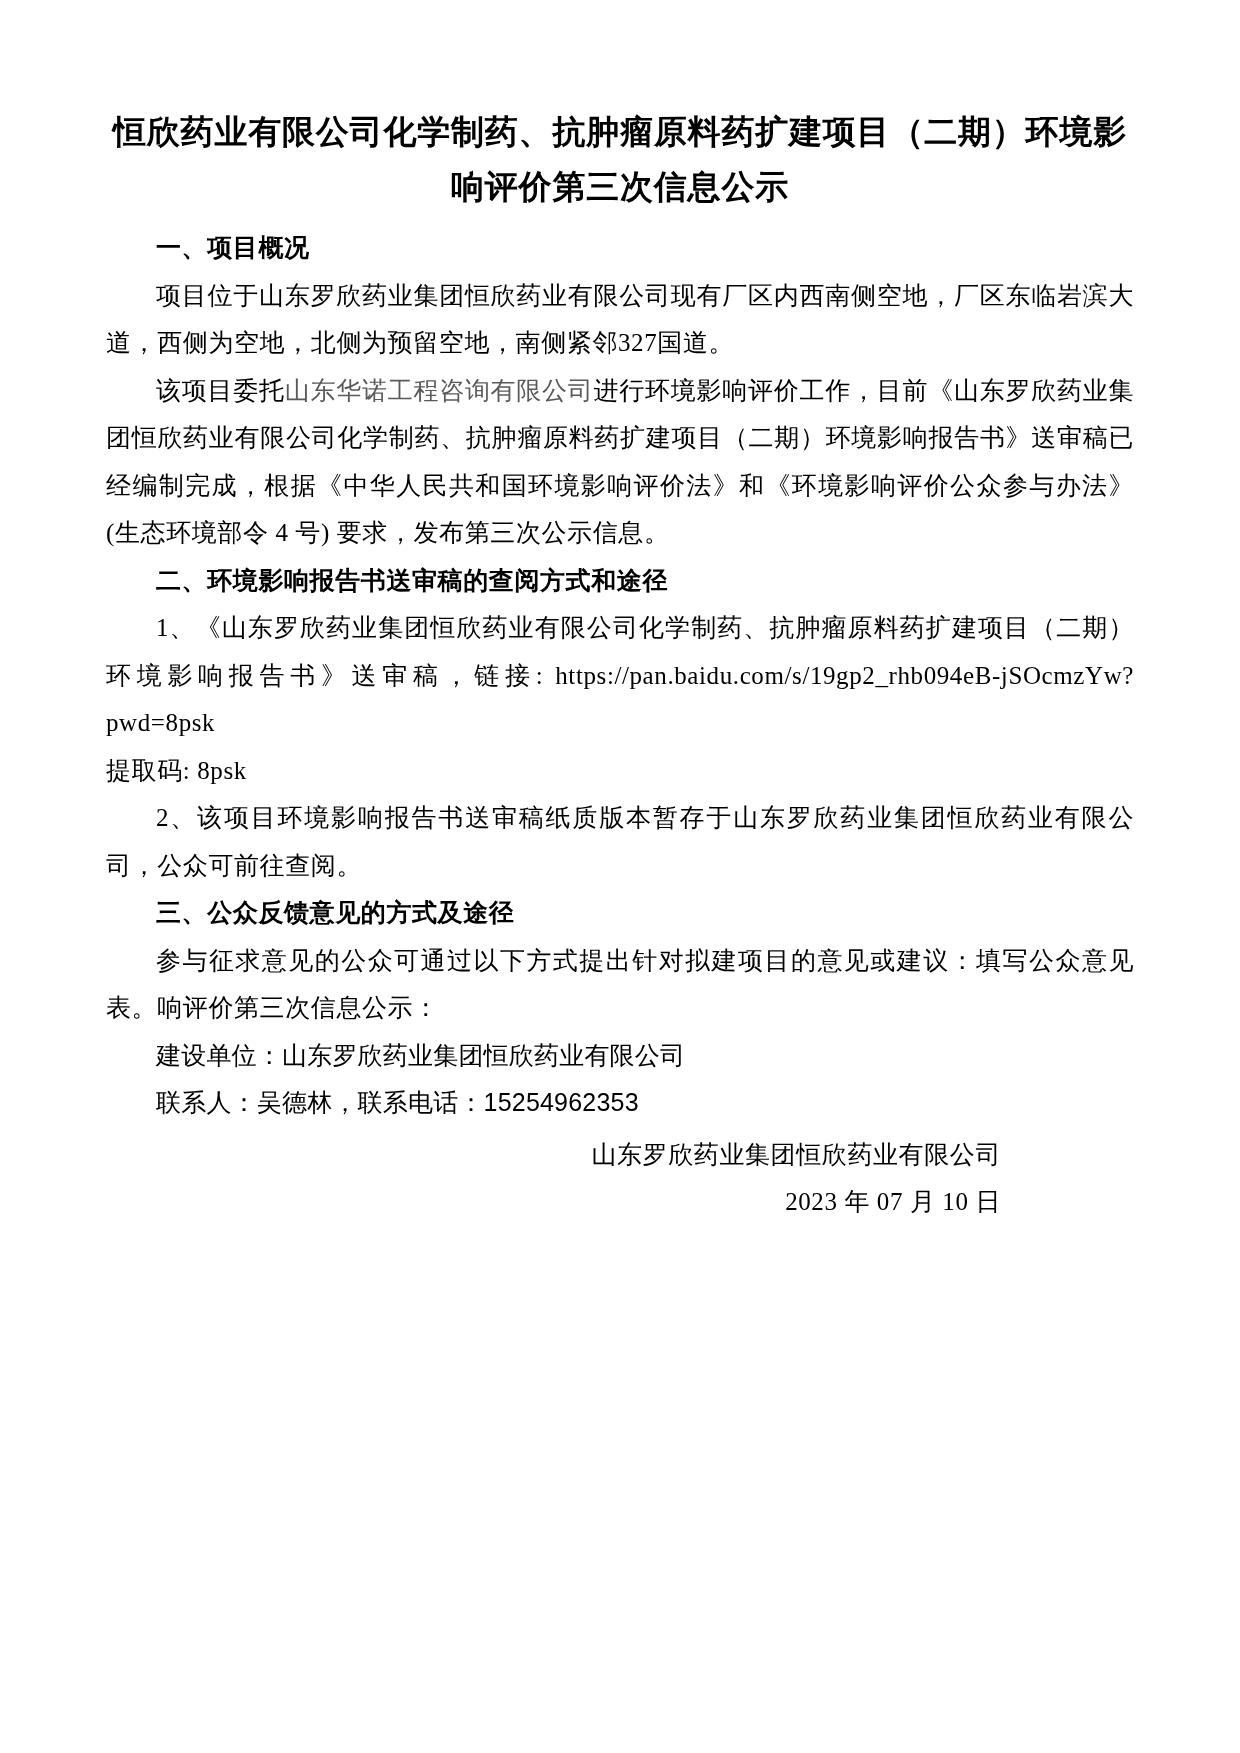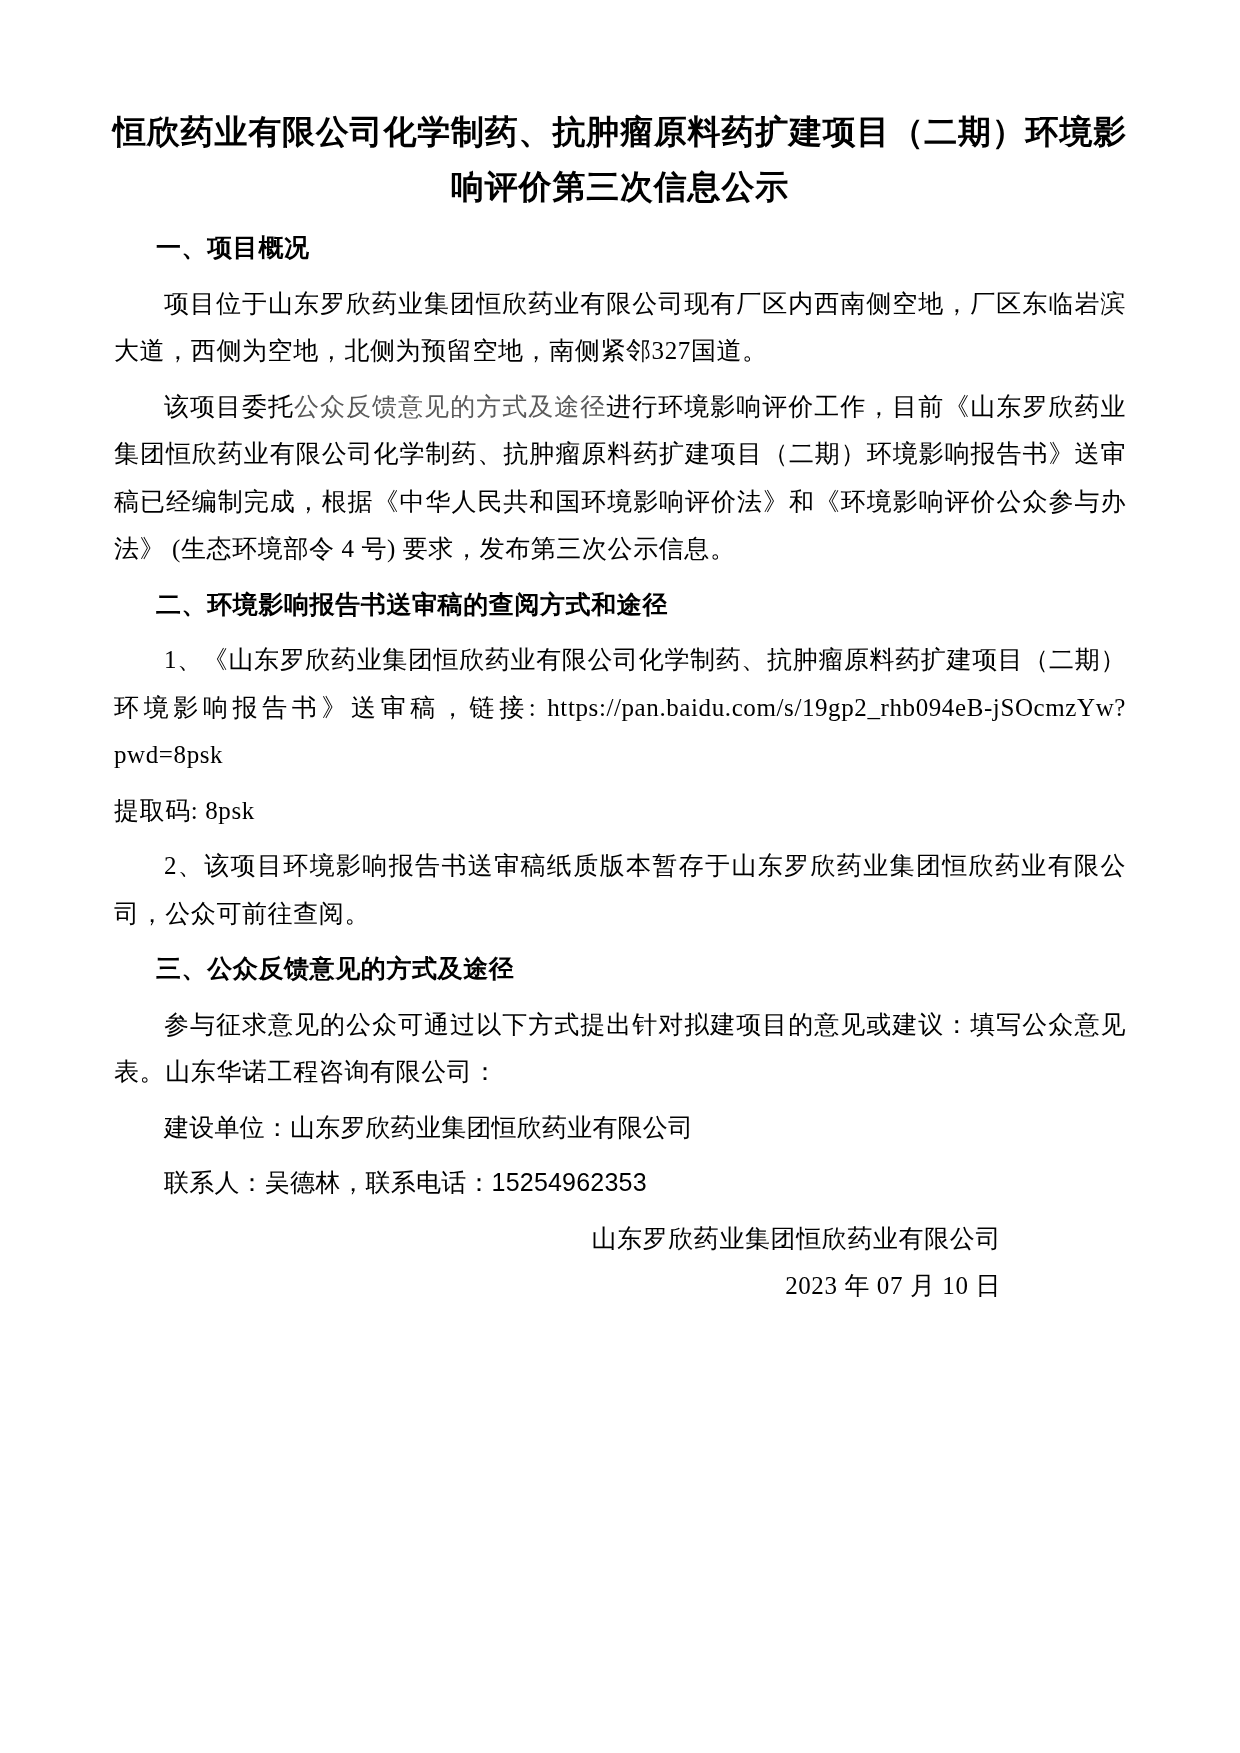--- a/index.html
+++ b/index.html
@@ -35,21 +35,21 @@
   }
   .sec-heading {
     font-family: Liberation Serif, serif;
     font-weight: 700;
     font-size: 25px;
     line-height: 47.5px;
     text-indent: 2em;
     margin: 0;
   }
   .para {
-    margin: 8px;
+    margin: 0;
     text-indent: 2em;
     overflow-wrap: break-word;
   }
   .para.no-indent {
     text-indent: 0;
   }
   .consultant {
     color: #5a5a5a;
   }
   .sans-line {
@@ -76,33 +76,33 @@
     <div>响评价第三次信息公示</div>
   </div>
 
   <div class="body-text">
 
     <p class="sec-heading">一、项目概况</p>
 
     <p class="para">项目位于山东罗欣药业集团恒欣药业有限公司现有厂区内西南侧空地，厂区东临岩滨大道，西侧为空地，北侧为预留空地，南侧紧邻327国道。</p>
 
 
-    <p class="para"><span>该项目委托</span><span class="consultant">公众反馈意见的方式及途径</span><span>进行环境影响评价工作，目前《山东罗欣药业集团恒欣药业有限公司化学制药、抗肿瘤原料药扩建项目（二期）环境影响报告书》送审稿已经编制完成，根据《中华人民共和国环境影响评价法》和《环境影响评价公众参与办法》 (生态环境部令 4 号) 要求，发布第三次公示信息。</span></p>
+    <p class="para"><span>该项目委托</span><span class="consultant">山东华诺工程咨询有限公司</span><span>进行环境影响评价工作，目前《山东罗欣药业集团恒欣药业有限公司化学制药、抗肿瘤原料药扩建项目（二期）环境影响报告书》送审稿已经编制完成，根据《中华人民共和国环境影响评价法》和《环境影响评价公众参与办法》 (生态环境部令 4 号) 要求，发布第三次公示信息。</span></p>
 
     <p class="sec-heading">二、环境影响报告书送审稿的查阅方式和途径</p>
 
     <p class="para">1、《山东罗欣药业集团恒欣药业有限公司化学制药、抗肿瘤原料药扩建项目（二期）环境影响报告书》送审稿，链接: https://pan.baidu.com/s/19gp2_rhb094eB-jSOcmzYw?pwd=8psk</p>
 
     <p class="para no-indent">提取码: 8psk</p>
 
     <p class="para">2、该项目环境影响报告书送审稿纸质版本暂存于山东罗欣药业集团恒欣药业有限公司，公众可前往查阅。</p>
 
     <p class="sec-heading">三、公众反馈意见的方式及途径</p>
 
-    <p class="para">参与征求意见的公众可通过以下方式提出针对拟建项目的意见或建议：填写公众意见表。山东华诺工程咨询有限公司：</p>
+    <p class="para">参与征求意见的公众可通过以下方式提出针对拟建项目的意见或建议：填写公众意见表。响评价第三次信息公示：</p>
 
 
 
     <p class="para sans-line">建设单位：山东罗欣药业集团恒欣药业有限公司</p>
 
     <p class="para sans-line">联系人：吴德林，联系电话：15254962353</p>
 
     <div class="sign-block">
       <p class="sign-line">山东罗欣药业集团恒欣药业有限公司</p>
       <p class="sign-line">2023 年 07 月 10 日</p>

